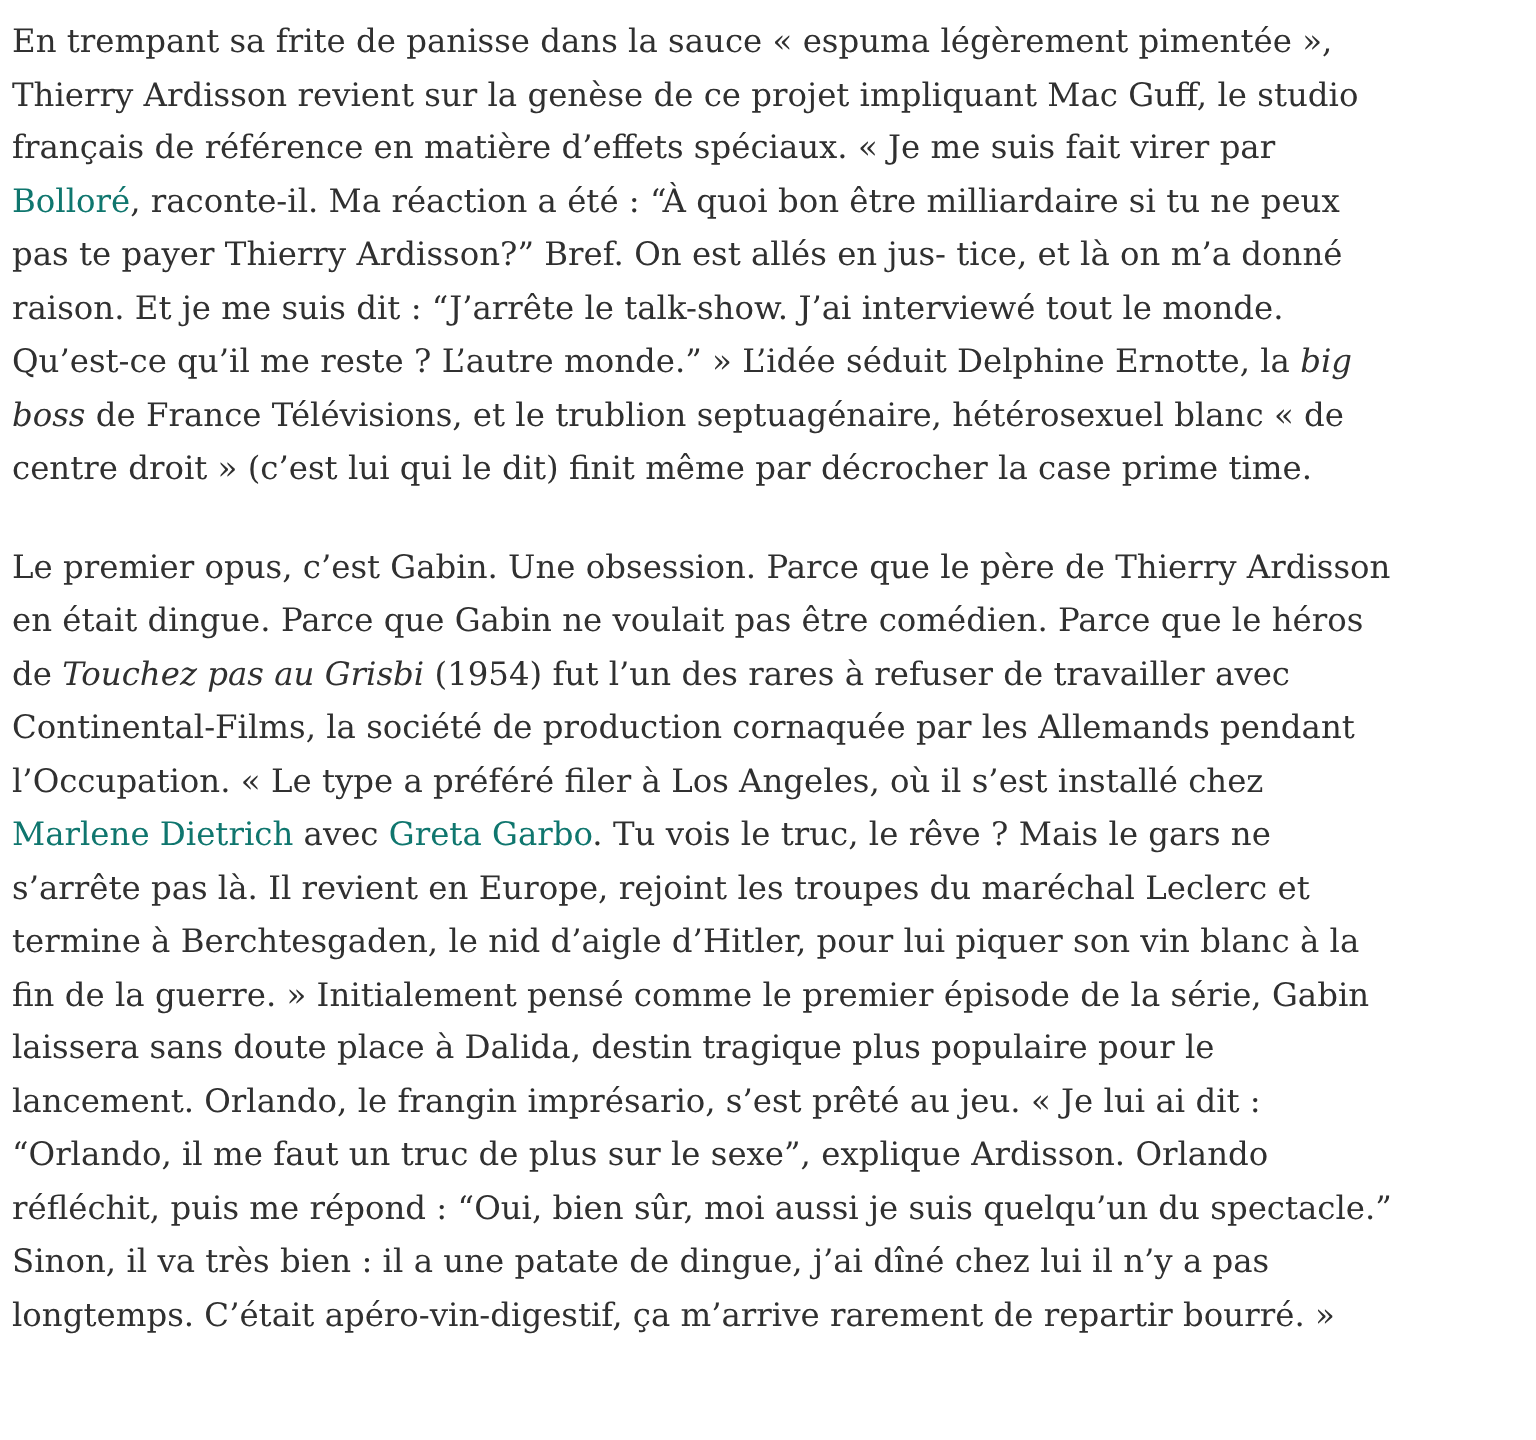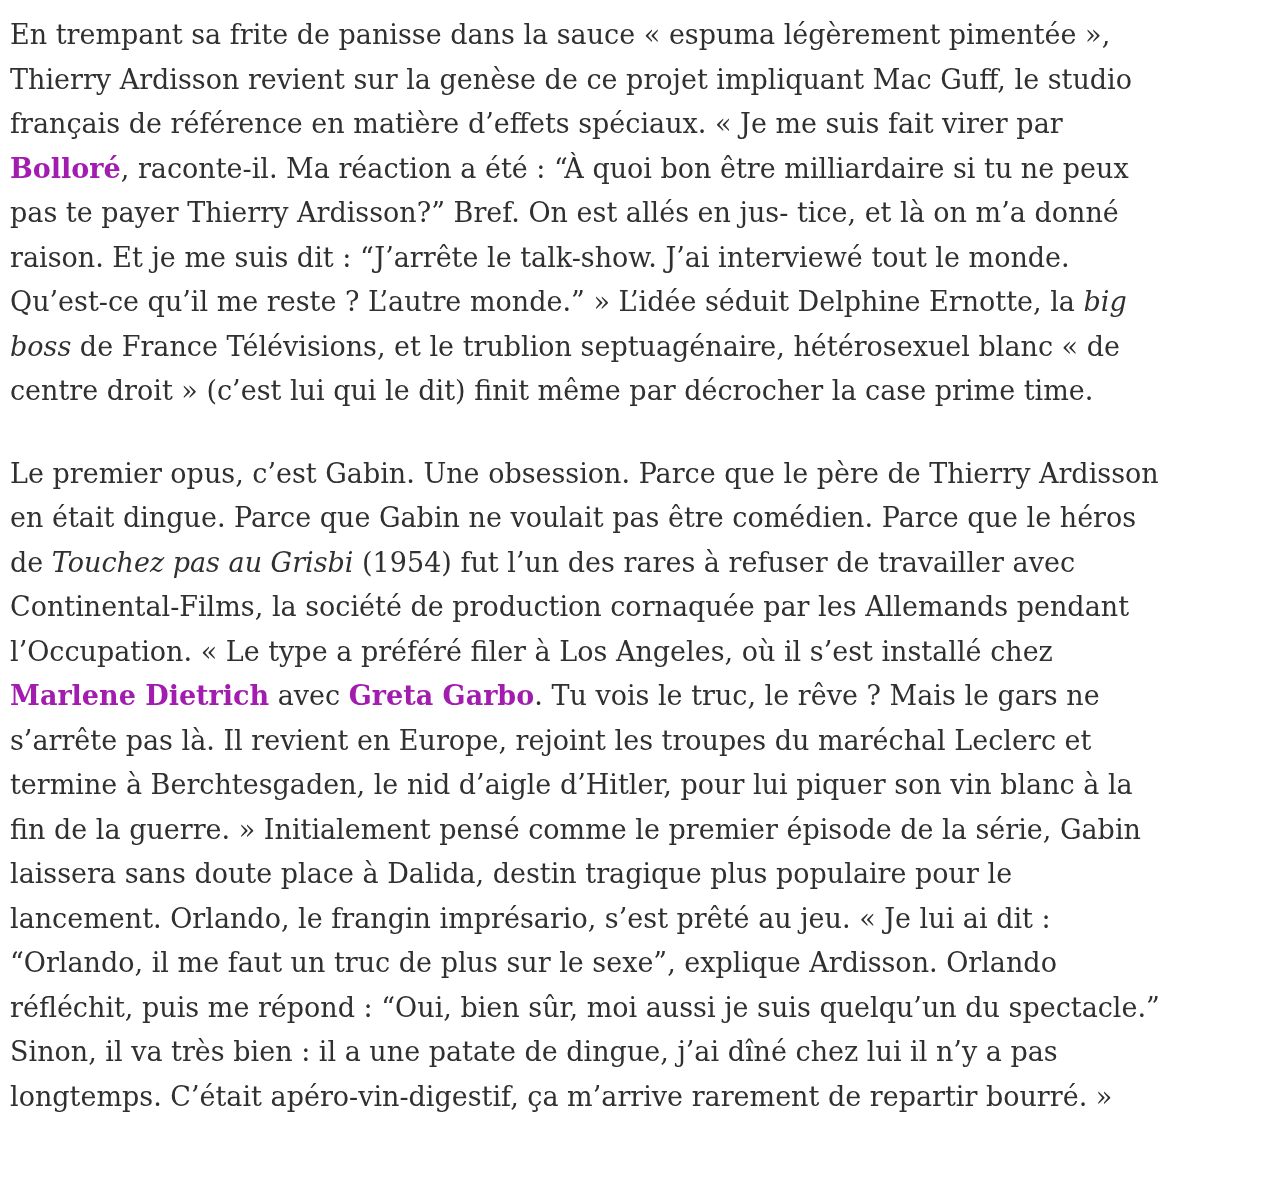--- a/index.html
+++ b/index.html
@@ -20,22 +20,22 @@
     padding: 13px 110px 0 10px;
     color: #303030;
     font-size: 27px;
     line-height: 44.5px;
     text-rendering: optimizeLegibility;
   }
   .para {
     margin: 0 0 38px 0;
   }
   .para b {
-    font-weight: bold;
-    color: #a21caf;
+    font-weight: normal;
+    color: #0f766e;
   }
   .para i {
     font-style: italic;
   }
 </style>
 </head>
 <body>
 
 <div class="article">
   <p class="para"><span>En trempant sa frite de panisse dans la sauce « espuma légèrement pimentée », Thierry Ardisson revient sur la genèse de ce projet impliquant Mac Guff, le studio français de référence en matière d’effets spéciaux. « Je me suis fait virer par </span><b>Bolloré</b><span>, raconte-il. Ma réaction a été : “À quoi bon être milliardaire si tu ne peux pas te payer Thierry Ardisson?” Bref. On est allés en jus- tice, et là on m’a donné raison. Et je me suis dit : “J’arrête le talk-show. J’ai interviewé tout le monde. Qu’est-ce qu’il me reste ? L’autre monde.” » L’idée séduit Delphine Ernotte, la </span><i>big boss</i><span> de France Télévisions, et le trublion septuagénaire, hétérosexuel blanc « de centre droit » (c’est lui qui le dit) finit même par décrocher la case prime time.</span></p>

